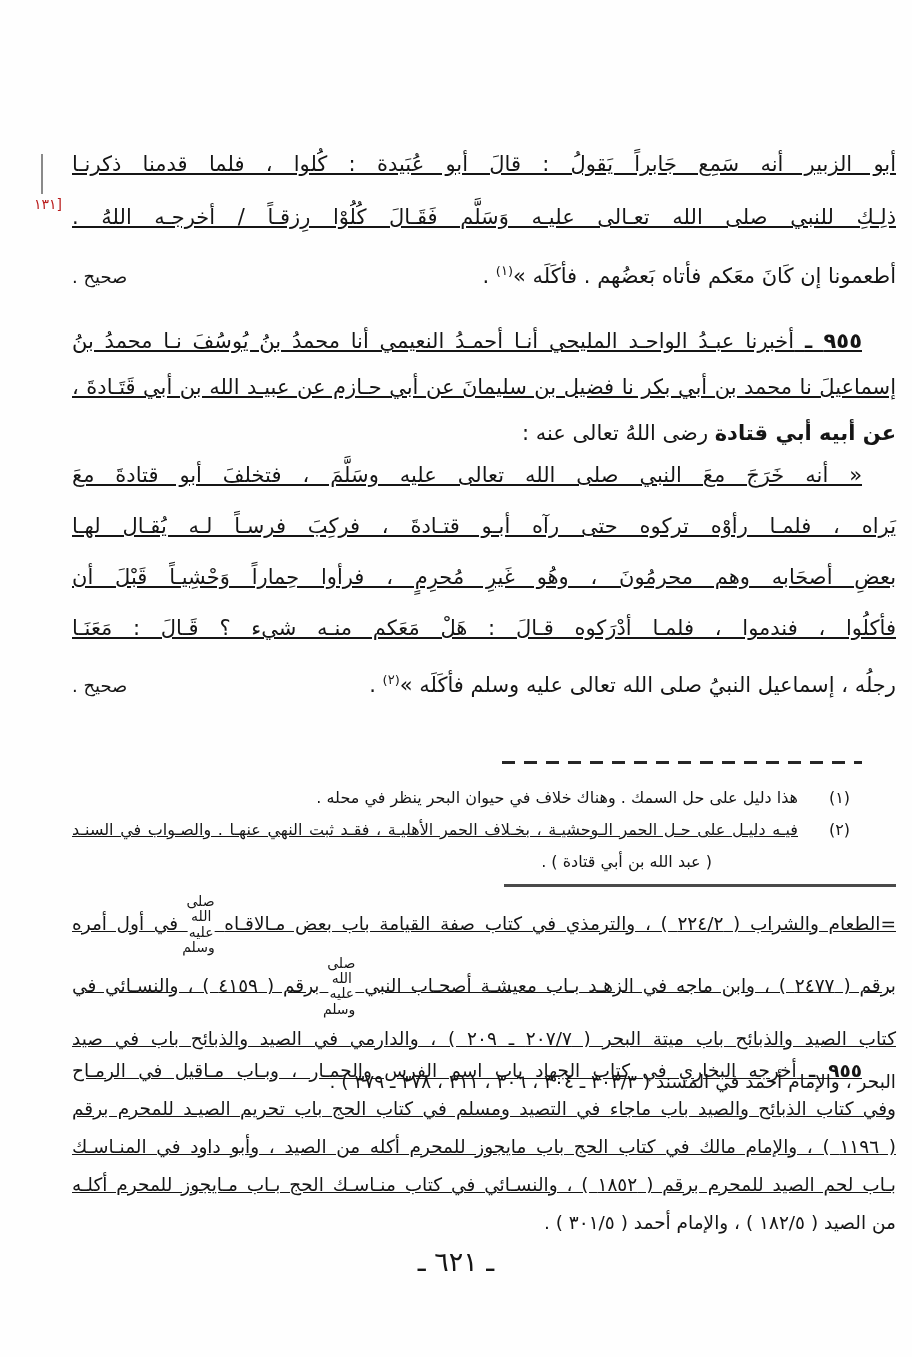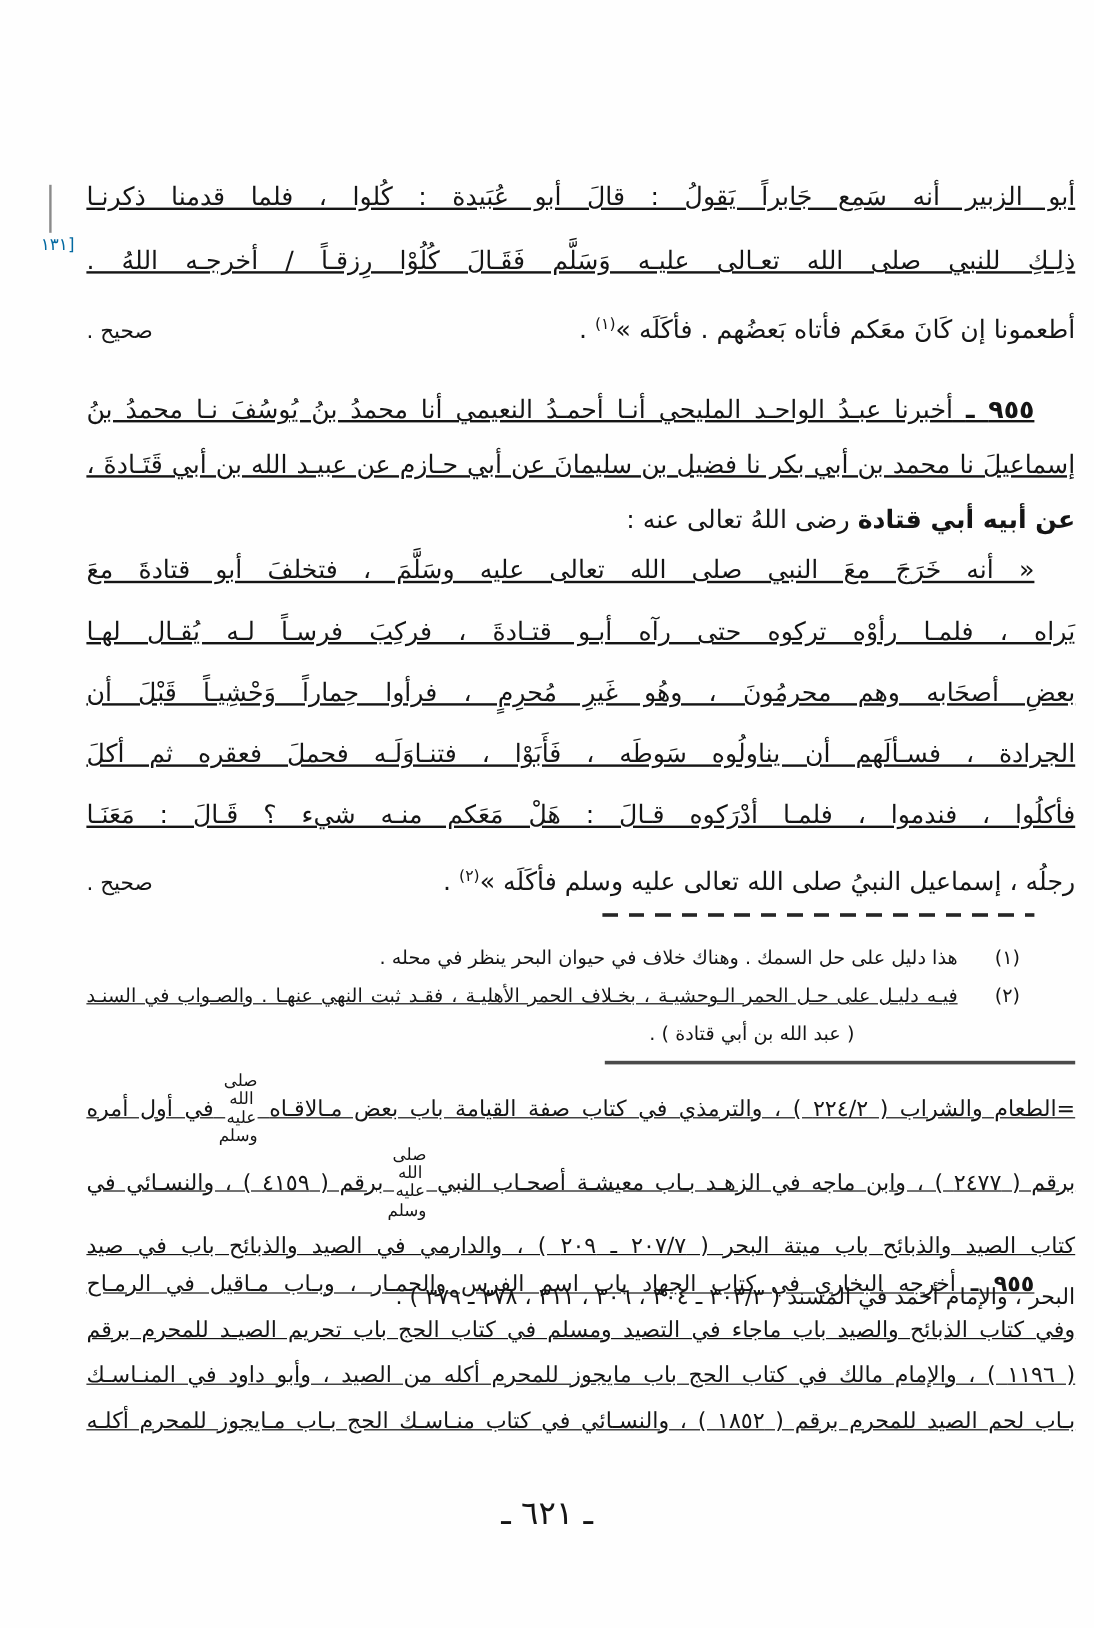--- a/index.html
+++ b/index.html
@@ -35,21 +35,21 @@
   .fncont{ padding-right:184px; text-align:right; }
   .tk{ font-size:18.5px; }
   .tk1{ line-height:43px; }
   .tk2{ line-height:38px; }
   .saw{
     display:inline-block; width:27px; font-size:14px; line-height:1.1;
     white-space:normal; text-align:center; vertical-align:middle;
   }
   .folio{
     position:absolute; left:34px; top:196px; font-size:14px;
-    direction:ltr; color:#0369a1;
+    direction:ltr; color:#b91c1c;
   }
   .tick{
     position:absolute; left:41px; top:154px; width:1.5px; height:40px; background:#8a8a8a;
   }
   .pagenum{
     position:absolute; top:1246px; left:0; width:100%; text-align:center;
     font-size:27px; direction:rtl;
   }
 </style>
 </head>
@@ -72,21 +72,20 @@
   <div class="block isnad" style="top:318px;">
     <div class="line j indent"><span class="bold">٩٥٥ ـ</span> <span>أخبرنا عبـدُ الواحـد المليحي أنـا أحمـدُ النعيمي أنا محمدُ بنُ يُوسُفَ نـا محمدُ بنُ</span></div>
     <div class="line j">إسماعيلَ نا محمد بن أبي بكر نا فضيل بن سليمانَ عن أبي حـازم عن عبيـد الله بن أبي قَتَـادةَ ،</div>
     <div class="line last"><span class="bold">عن أبيه أبي قتادة</span> <span>رضى اللهُ تعالى عنه :</span></div>
   </div>
 
   <div class="block matn" style="top:450px;">
     <div class="line j indent">« أنه خَرَجَ معَ النبي صلى الله تعالى عليه وسَلَّمَ ، فتخلفَ أبو قتادةَ معَ</div>
     <div class="line j">يَراه ، فلمـا رأوْه تركوه حتى رآه أبـو قتـادةَ ، فركِبَ فرسـاً لـه يُقـال لهـا</div>
     <div class="line j">بعضِ أصحَابه وهم محرمُونَ ، وهُو غَيرِ مُحرِمٍ ، فرأوا حِماراً وَحْشِيـاً قَبْلَ أن</div>
-    <div class="line j">الجرادة ، فسـألَهم أن يناولُوه سَوطَه ، فَأَبَوْا ، فتنـاوَلَـه فحملَ فعقره ثم أكلَ</div>
     <div class="line j">فأكلُوا ، فندموا ، فلمـا أدْرَكوه قـالَ : هَلْ مَعَكم منـه شيء ؟ قَـالَ : مَعَنَـا</div>
     <div class="split">
       <span><span>رجلُه ، إسماعيل النبيُ صلى الله تعالى عليه وسلم فأكَلَه »</span><sup>(٢)</sup> <span>.</span></span>
       <span class="grade">صحيح .</span>
     </div>
   </div>
 
   <div class="dashline"></div>
 
   <div class="block fnblock" style="top:782px;">
@@ -108,17 +107,18 @@
     <div class="line j"><span>برقم ( ٢٤٧٧ ) ، وابن ماجه في الزهـد بـاب معيشـة أصحـاب النبي</span> <span class="saw"><span>صلى الله عليه وسلم</span></span> <span>برقم ( ٤١٥٩ ) ، والنسـائي في</span></div>
     <div class="line j">كتاب الصيد والذبائح باب ميتة البحر ( ٢٠٧/٧ ـ ٢٠٩ ) ، والدارمي في الصيد والذبائح باب في صيد</div>
     <div class="line last">البحر ، والإمام أحمد في المسند ( ٣٠٣/٣ ـ ٣٠٤ ، ٣٠٦ ، ٣١١ ، ٣٧٨ ـ ٣٧٩ ) .</div>
   </div>
 
   <div class="block tk tk2" style="top:1052px;">
     <div class="line j indent"><span class="bold">٩٥٥ ـ</span> <span>أخرجه البخاري في كتاب الجهاد باب اسم الفرس والحمـار ، وبـاب مـاقيل في الرمـاح</span></div>
     <div class="line j">وفي كتاب الذبائح والصيد باب ماجاء في التصيد ومسلم في كتاب الحج باب تحريم الصيـد للمحرم برقم</div>
     <div class="line j">( ١١٩٦ ) ، والإمام مالك في كتاب الحج باب مايجوز للمحرم أكله من الصيد ، وأبو داود في المنـاسـك</div>
     <div class="line j">بـاب لحم الصيد للمحرم برقم ( ١٨٥٢ ) ، والنسـائي في كتاب منـاسـك الحج بـاب مـايجوز للمحرم أكلـه</div>
+    <div class="line last">من الصيد ( ١٨٢/٥ ) ، والإمام أحمد ( ٣٠١/٥ ) .</div>
   </div>
 
   <div class="pagenum">ـ ٦٢١ ـ</div>
 
 </div>
 
 </body></html>

